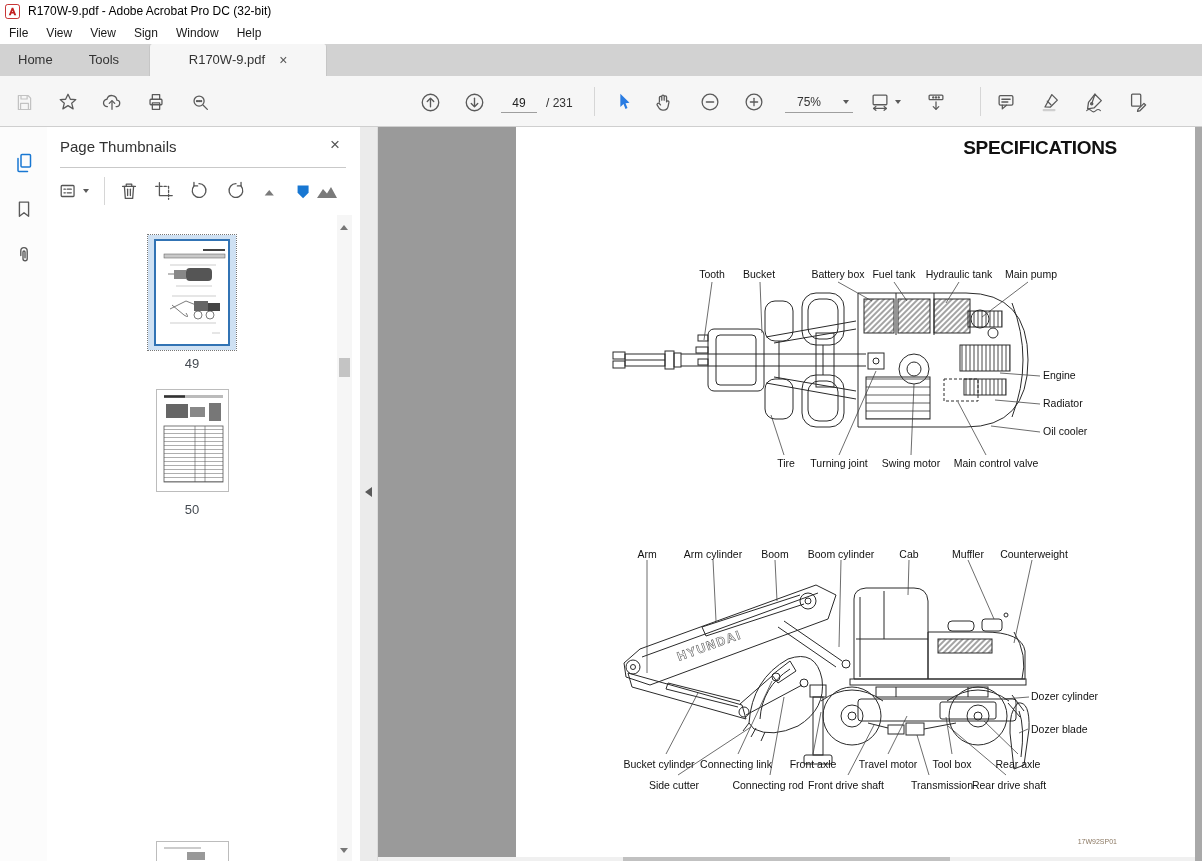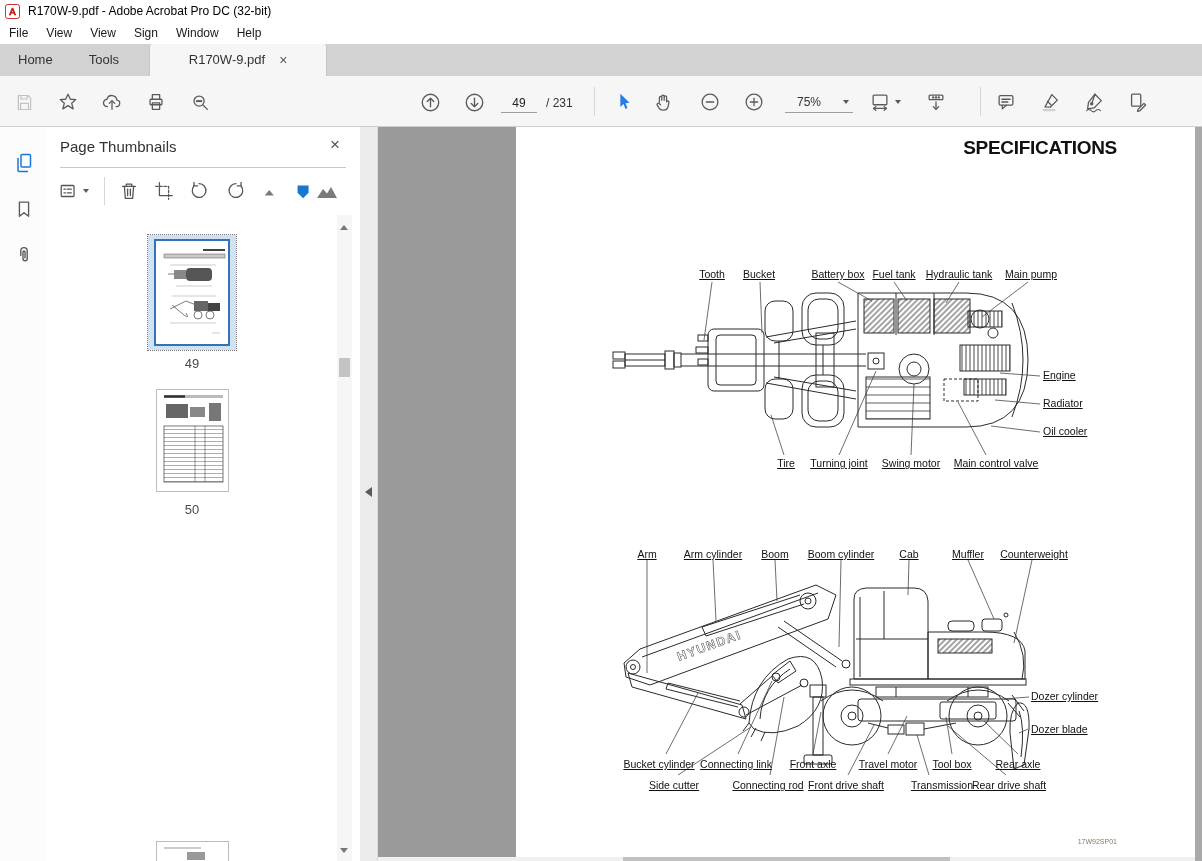--- a/index.html
+++ b/index.html
@@ -59,21 +59,21 @@
   .collapse-arrow{position:absolute;left:5px;top:360px;width:0;height:0;border-top:5px solid transparent;border-bottom:5px solid transparent;border-right:7px solid #5a5a5a;}
   .pdfpage{position:absolute;left:156px;top:0;width:679px;height:730px;background:#fff;}
   .vscroll{position:absolute;right:0;top:0;width:7px;height:100%;background:#a9a9a9;}
   .hscroll{position:absolute;left:18px;right:7px;bottom:0;height:4px;background:#f0f0f0;}
   .hscroll .hthumb{position:absolute;left:30%;width:40%;height:100%;background:#c1c1c1;}
 
   
   .spec-title{position:absolute;top:10px;right:78px;font-size:19px;font-weight:bold;letter-spacing:-0.3px;color:#111;}
   .section-bar{position:absolute;left:81px;top:35px;width:517px;height:18px;background:#c9c9c9;border:2px solid #1c1c1c;display:flex;align-items:center;}
   .section-bar span{font-size:12px;font-weight:bold;color:#111;padding-left:5px;letter-spacing:-0.2px;}
-  .dlabel{position:absolute;font-size:10.5px;color:#111;white-space:nowrap;line-height:12px;text-decoration:underline;}
+  .dlabel{position:absolute;font-size:10.5px;color:#111;white-space:nowrap;line-height:12px;}
   .dlabel.c{transform:translateX(-50%);}
   .figcode{position:absolute;right:78px;top:711px;font-size:7px;color:#8b7862;}
   .page-svg{position:absolute;left:0;top:0;}
 </style>
 </head>
 <body>
 
 <svg width="0" height="0" style="position:absolute">
   <defs>
     <pattern id="rows4" width="6" height="4" patternUnits="userSpaceOnUse">

